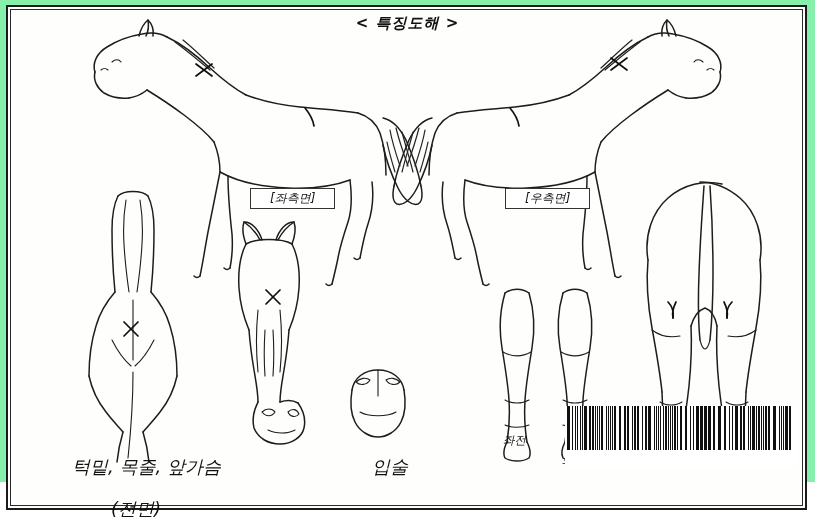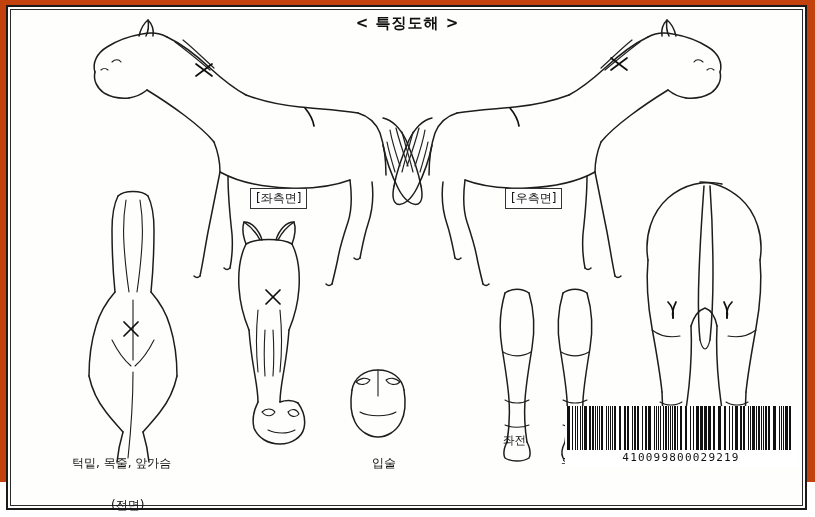--- a/index.html
+++ b/index.html
@@ -1,22 +1,22 @@
 <!DOCTYPE html>
 <html><head>
 <meta charset="utf-8">
 <style>
   html,body{margin:0;padding:0;background:#ffffff;}
   body{width:815px;height:517px;overflow:hidden;font-family:"DejaVu Sans","Liberation Sans",sans-serif;}
-  #page{position:relative;width:815px;height:482px;background:#c2410c;box-sizing:border-box;}
+  #page{position:relative;width:815px;height:482px;background:#86efac;box-sizing:border-box;font-style:italic;}
   .frame{position:absolute;left:6px;top:5px;width:801px;height:505px;border:2px solid #1a1a1a;box-sizing:border-box;background:#fefefc;}
   .inner-frame{position:absolute;left:10px;top:9px;width:793px;height:497px;border:1px solid #2a2a2a;box-sizing:border-box;}
   .title{position:absolute;left:0;top:14px;width:815px;text-align:center;font-size:15px;font-weight:bold;color:#111;letter-spacing:1px;}
-  .cap{position:absolute;font-size:12px;color:#111;white-space:nowrap;}
-  .cap.boxed{border:1px solid #333;padding:1px 5px;background:#fff;font-size:12px;}
+  .cap{position:absolute;font-size:18px;color:#111;white-space:nowrap;}
+  .cap.boxed{border:1px solid #333;padding:1px 19px;background:#fff;font-size:12px;}
   .cap.small{font-size:11.5px;}
   svg{position:absolute;left:0;top:0;overflow:visible;}
   .ln{fill:none;stroke:#1d1d1d;stroke-width:1.5;stroke-linecap:round;stroke-linejoin:round;}
   .ln-thin{fill:none;stroke:#1d1d1d;stroke-width:1.1;stroke-linecap:round;stroke-linejoin:round;}
   .ln-mark{fill:none;stroke:#111;stroke-width:1.7;stroke-linecap:round;}
   .mane{fill:none;stroke:#222;stroke-width:1.2;stroke-linecap:round;}
   .barcode{position:absolute;right:18px;bottom:14px;width:232px;height:62px;background:#fff;}
   .bars{position:relative;width:232px;height:44px;}
   .bars i{position:absolute;top:0;height:44px;background:#111;display:block;}
   .bc-num{width:232px;text-align:center;font-family:"DejaVu Sans Mono","Liberation Mono",monospace;font-size:11px;letter-spacing:1.2px;color:#111;margin-top:1px;}
@@ -304,16 +304,15 @@
         <i style="left: 198px; width: 1px;"></i>
         <i style="left: 200px; width: 2px;"></i>
         <i style="left: 203px; width: 2px;"></i>
         <i style="left: 208px; width: 3px;"></i>
         <i style="left: 214px; width: 1px;"></i>
         <i style="left: 216px; width: 1px;"></i>
         <i style="left: 218px; width: 1px;"></i>
         <i style="left: 220px; width: 3px;"></i>
         <i style="left: 224px; width: 2px;"></i>
       </div>
-    <div class="bc-num">410099800029219</div>
   </div>
 
 </div>
 
 </body></html>

